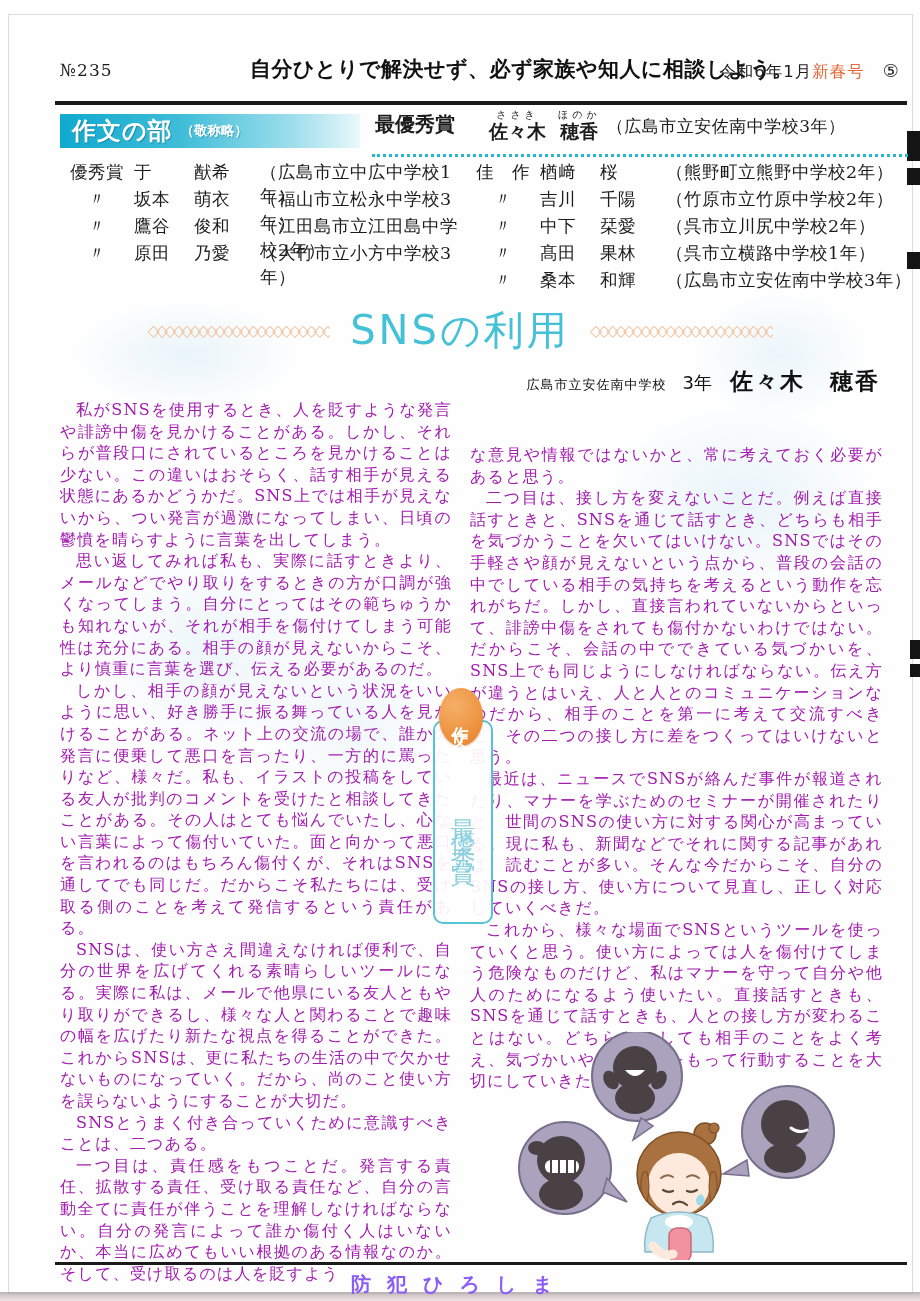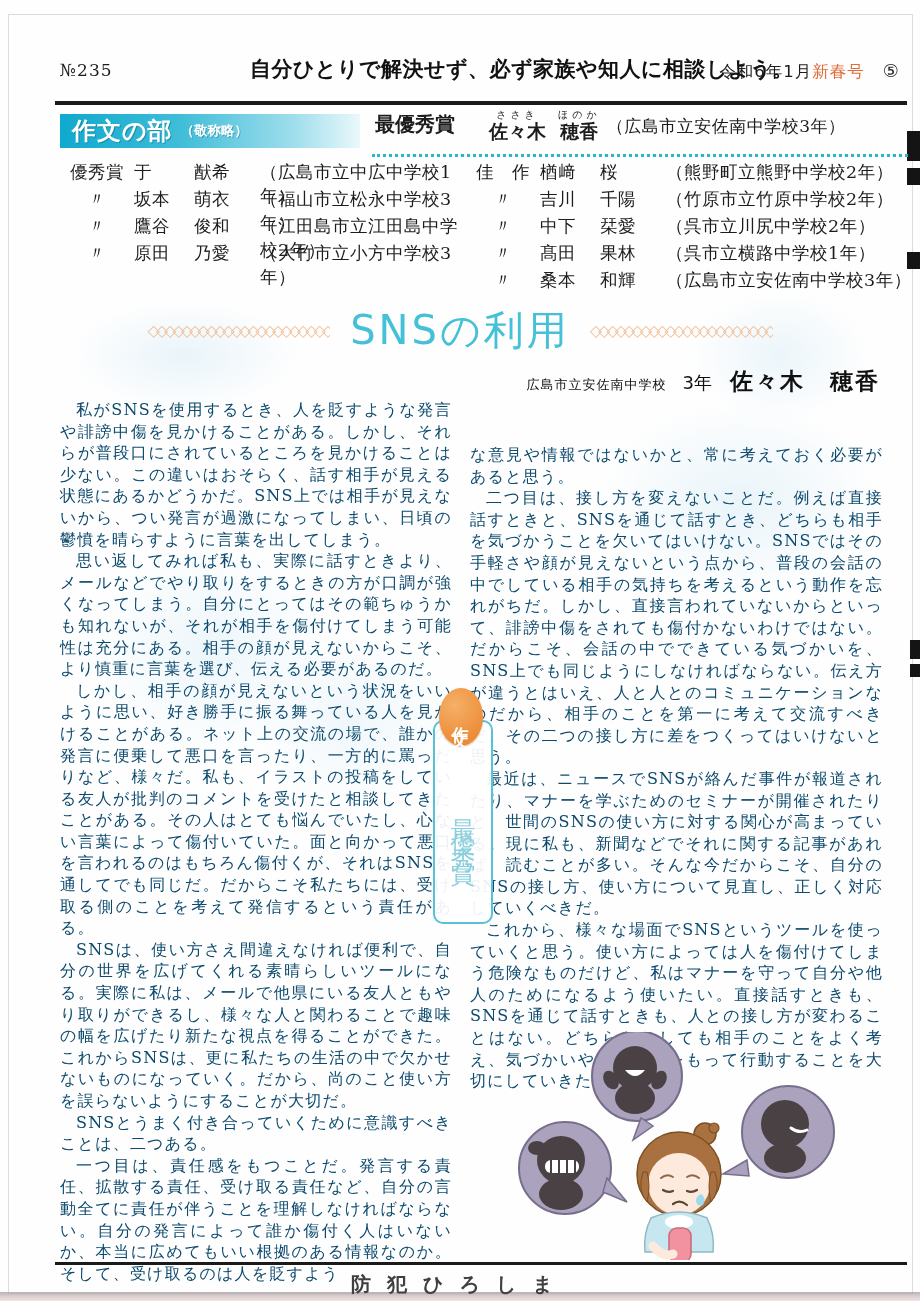--- a/index.html
+++ b/index.html
@@ -66,21 +66,21 @@
     font-family:"DejaVu Sans","Liberation Sans",sans-serif;color:#111;}
   .byline-school{font-size:13px;letter-spacing:1px;}
   .byline-grade{font-size:18px;margin-left:16px;}
   .byline-name{font-size:23px;font-weight:bold;margin-left:18px;letter-spacing:2px;}
 
   
   .ecol{position:absolute;top:399px;}
   .ecol.left{left:60px;width:392px;}
   .ecol.right{left:470px;width:413px;margin-top:45px;}
   .ecol p{margin:0;font-size:16px;line-height:21.6px;letter-spacing:1.2px;
-    text-align:justify;text-indent:1em;color:#0c4a6e;}
+    text-align:justify;text-indent:1em;color:#a21caf;}
   .ecol p.cont{text-indent:0;}
 
   
   .badge{position:absolute;left:428px;top:688px;width:70px;height:242px;z-index:5;}
   .badge-frame{position:absolute;left:5px;top:32px;width:56px;height:200px;
     border:2px solid #55c3d5;border-radius:10px;background:rgba(255,255,255,.92);
     display:flex;align-items:center;justify-content:center;}
   .badge-frame span{writing-mode:vertical-rl;font-size:25px;color:#8ccfdd;
     letter-spacing:14px;font-family:"DejaVu Serif","Liberation Serif",serif;padding-top:10px;}
   .badge-circle{position:absolute;left:11px;top:0;width:44px;height:58px;border-radius:50%;
@@ -90,21 +90,21 @@
   .badge-circle span{writing-mode:vertical-rl;color:#fff;font-weight:bold;font-size:17px;
     letter-spacing:3px;font-family:"DejaVu Sans","Liberation Sans",sans-serif;}
 
   
   .illust{position:absolute;left:495px;top:1032px;width:395px;height:228px;}
 
   
   .footer-rule{position:absolute;left:55px;top:1262px;width:852px;height:3px;background:#1a1a1a;}
   .footer-title{position:absolute;left:0;top:1271px;width:920px;text-align:center;
     font-family:"DejaVu Sans","Liberation Sans",sans-serif;font-weight:bold;font-size:20px;
-    letter-spacing:16px;color:#404040;}
+    letter-spacing:16px;color:#8b5cf6;}
 </style>
 </head>
 <body>
 
 <div class="page">
 
   <div class="scan-frame"></div>
   <div class="wm" style="left:70px;top:300px;width:230px;height:110px;background:radial-gradient(rgba(150,205,230,.20),transparent 70%);"></div>
   <div class="wm" style="left:600px;top:400px;width:280px;height:200px;background:radial-gradient(rgba(150,205,230,.20),transparent 70%);"></div>
   <div class="wm" style="left:90px;top:540px;width:240px;height:220px;background:radial-gradient(rgba(150,205,230,.16),transparent 70%);"></div>

